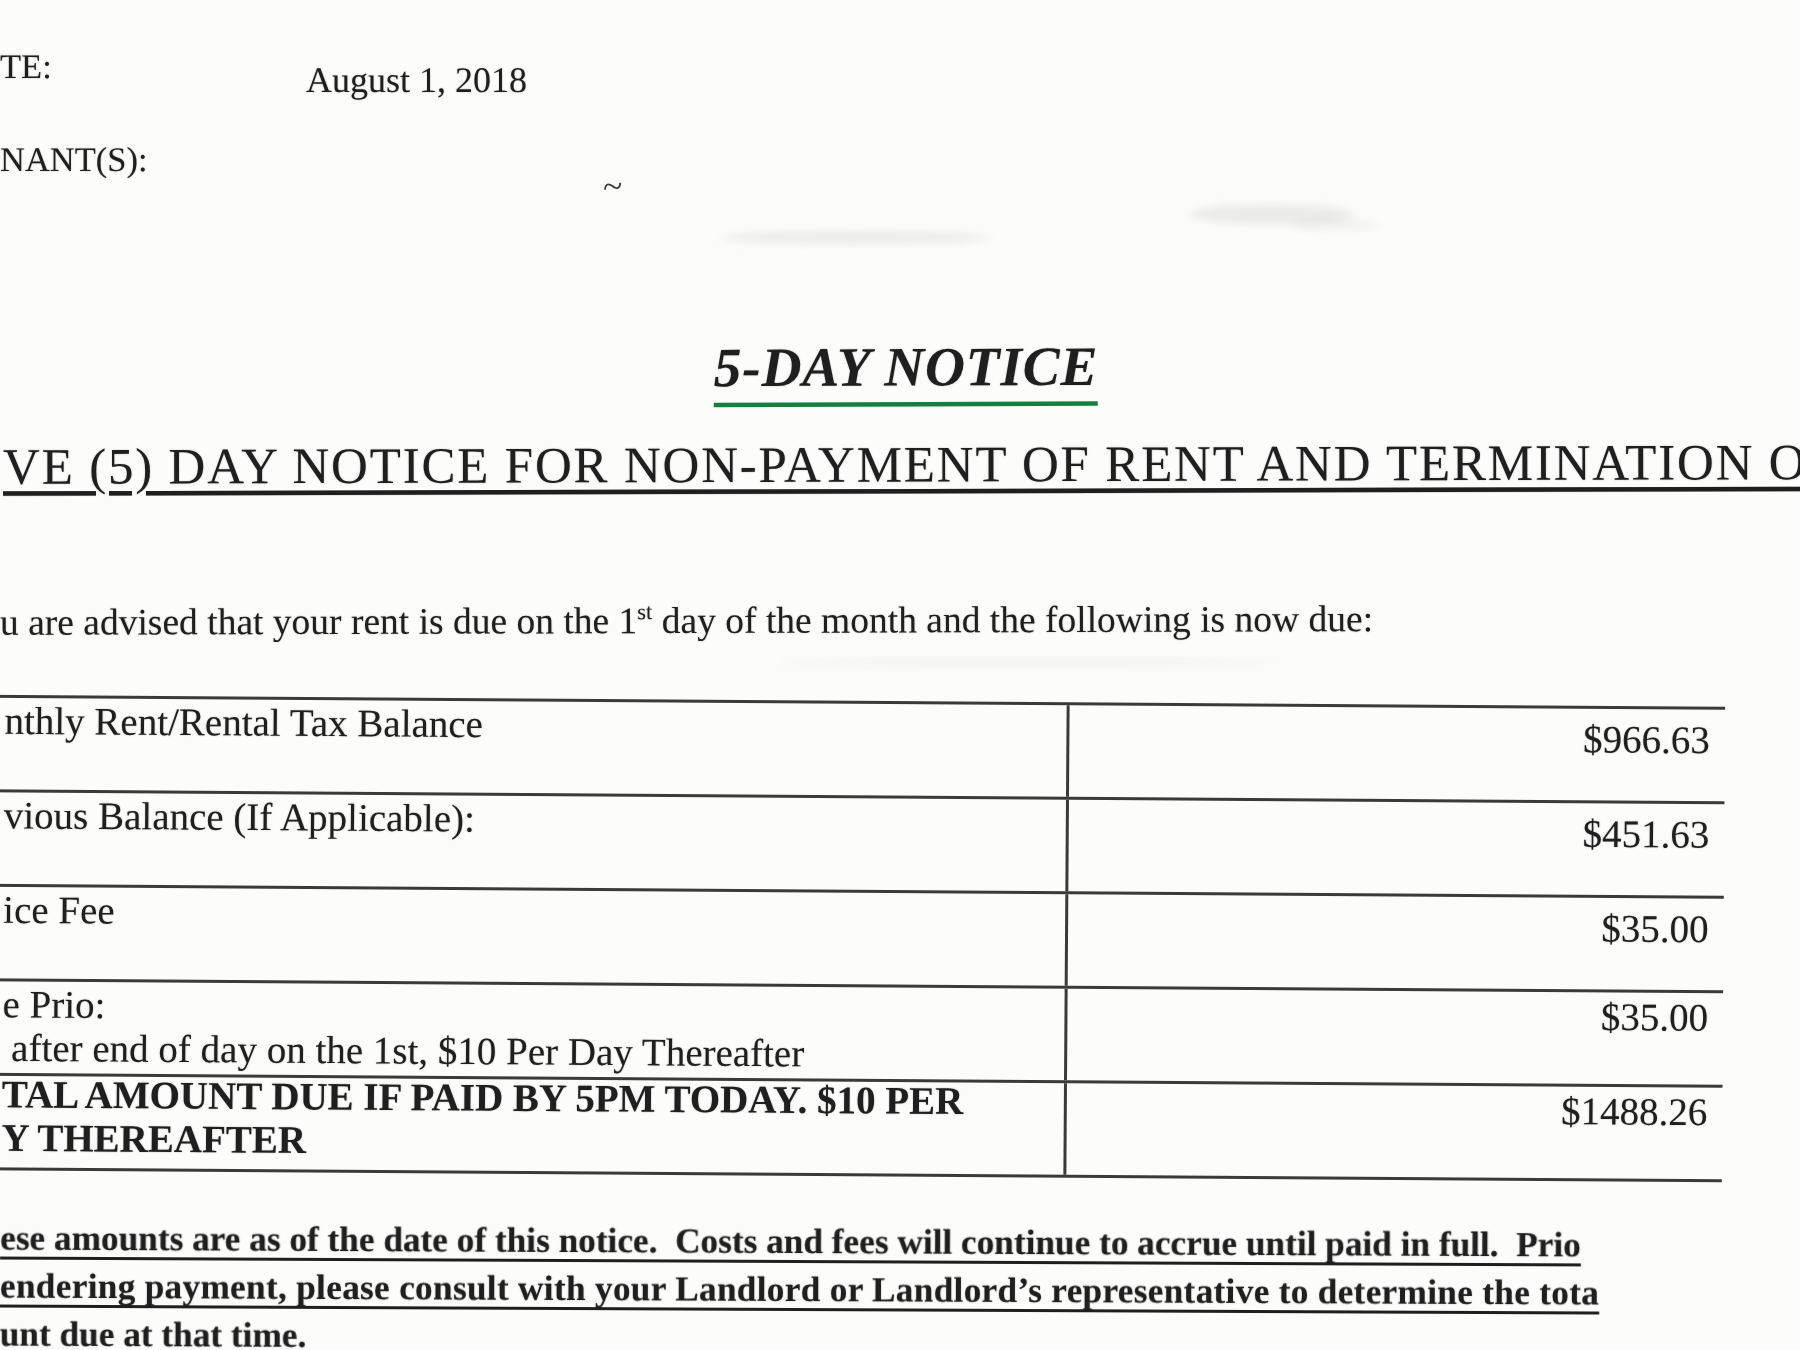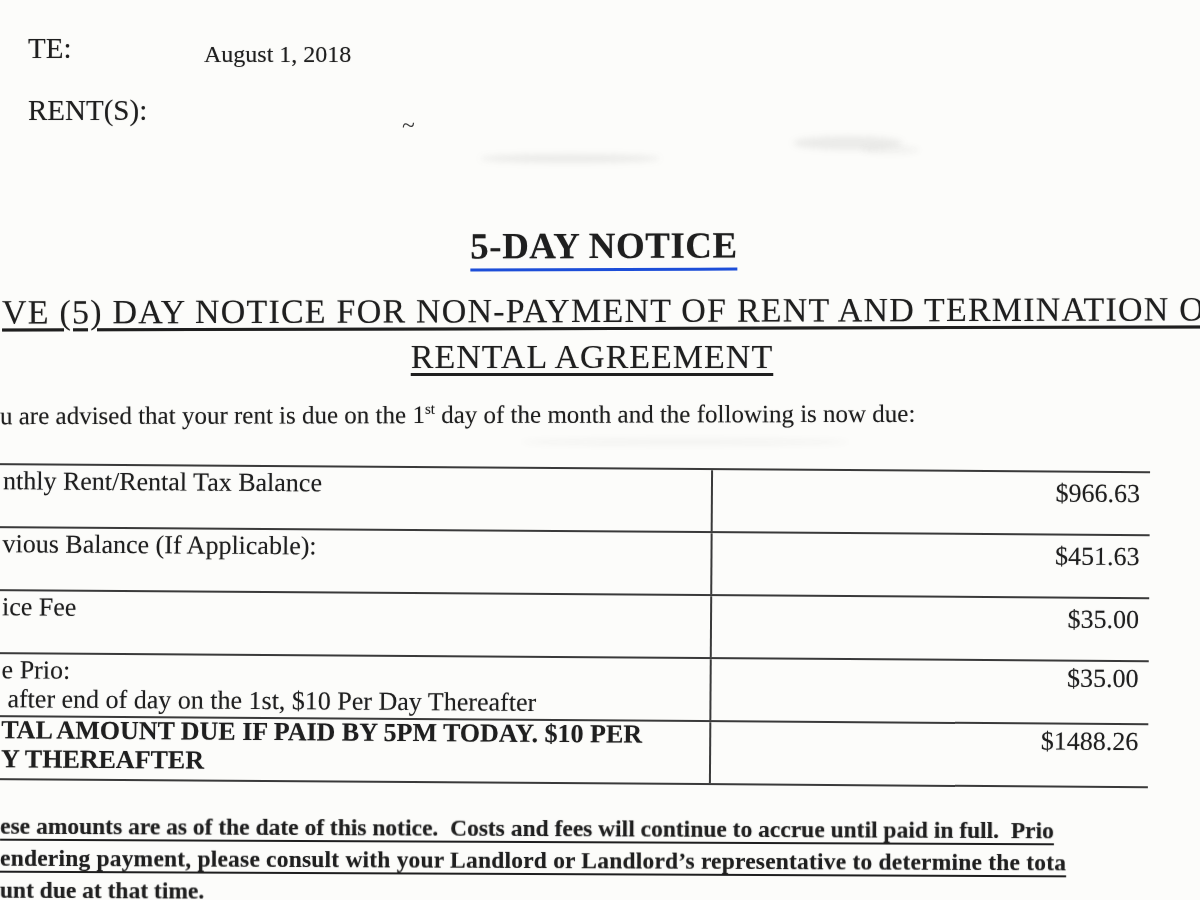--- a/index.html
+++ b/index.html
@@ -10,29 +10,30 @@
     color:#1f1f1f;
   }
   .page{
     position:absolute;inset:0;
     filter:blur(0.35px);
   }
   .abs{position:absolute;white-space:nowrap;}
   .softink{text-shadow:0 0 1px rgba(30,30,30,0.4);}
 
   
-  .meta-label{font-size:29px;margin-left:28px;}
+  .meta-label{font-size:23px;}
   .meta-value{font-size:24px;margin-top:10px;}
   .tilde{font-size:24px;color:#3a3a3a;transform:rotate(-4deg);}
 
   
   .doc-title{
     font-size:37px;font-weight:bold;letter-spacing:0.5px;
-    border-bottom:3px solid #1d4ed8;padding-bottom:1px;
+    border-bottom:3px solid #15803d;padding-bottom:1px;
     transform:translateX(-50%) rotate(-0.2deg);
+    font-style:italic;
   }
   .subtitle1{
     font-size:34px;letter-spacing:1.2px;
     text-decoration:underline;text-decoration-thickness:2.5px;text-underline-offset:5px;
     transform:rotate(-0.15deg);transform-origin:center;
   }
   .subtitle2{
     font-size:34px;letter-spacing:1px;
     text-decoration:underline;text-decoration-thickness:2.5px;text-underline-offset:5px;
     transform:translateX(-50%);
@@ -78,28 +79,27 @@
   .smudge{position:absolute;background:rgba(90,90,90,0.10);border-radius:50%;filter:blur(3px);}
 </style>
 </head>
 <body>
 
 <div class="page">
 
   <div class="abs meta-label softink" style="left:0;top:32px;">TE:</div>
   <div class="abs meta-value softink" style="left:204px;top:31px;">August 1, 2018</div>
 
-  <div class="abs meta-label softink" style="left:0;top:94px;">RENT(S):</div>
+  <div class="abs meta-label softink" style="left:0;top:94px;">NANT(S):</div>
 
   <div class="abs tilde" style="left:402px;top:112px;">~</div>
 
   <div class="abs doc-title softink" style="left:604px;top:224px;">5-DAY NOTICE</div>
 
   <div class="abs subtitle1 softink" style="left:2px;top:292px;">VE (5) DAY NOTICE FOR NON-PAYMENT OF RENT AND TERMINATION O</div>
-  <div class="abs subtitle2 softink" style="left:592px;top:338px;">RENTAL AGREEMENT</div>
 
   <div class="abs advisory softink" style="left:0;top:401px;">
     <span>u are advised that your rent is due on the 1</span><sup>st</sup><span> day of the month and the following is now due:</span>
   </div>
 
   <div class="charges">
     <div class="t-row">
       <div class="t-label softink">
         <span class="l1">nthly Rent/Rental Tax Balance</span>
       </div>

